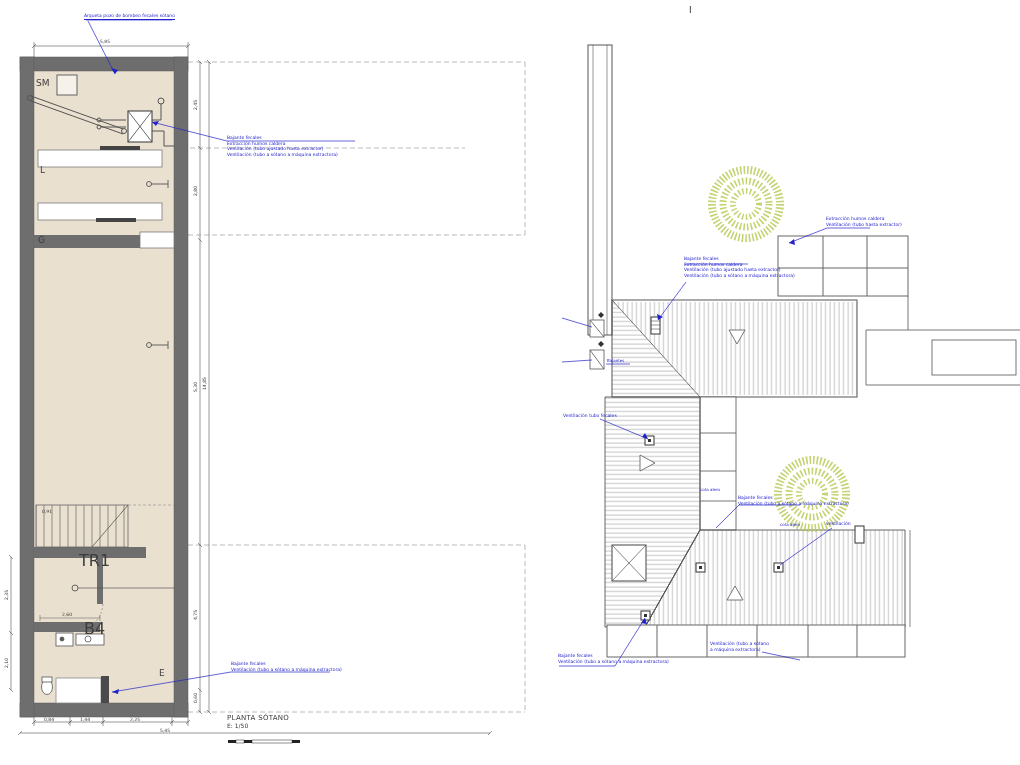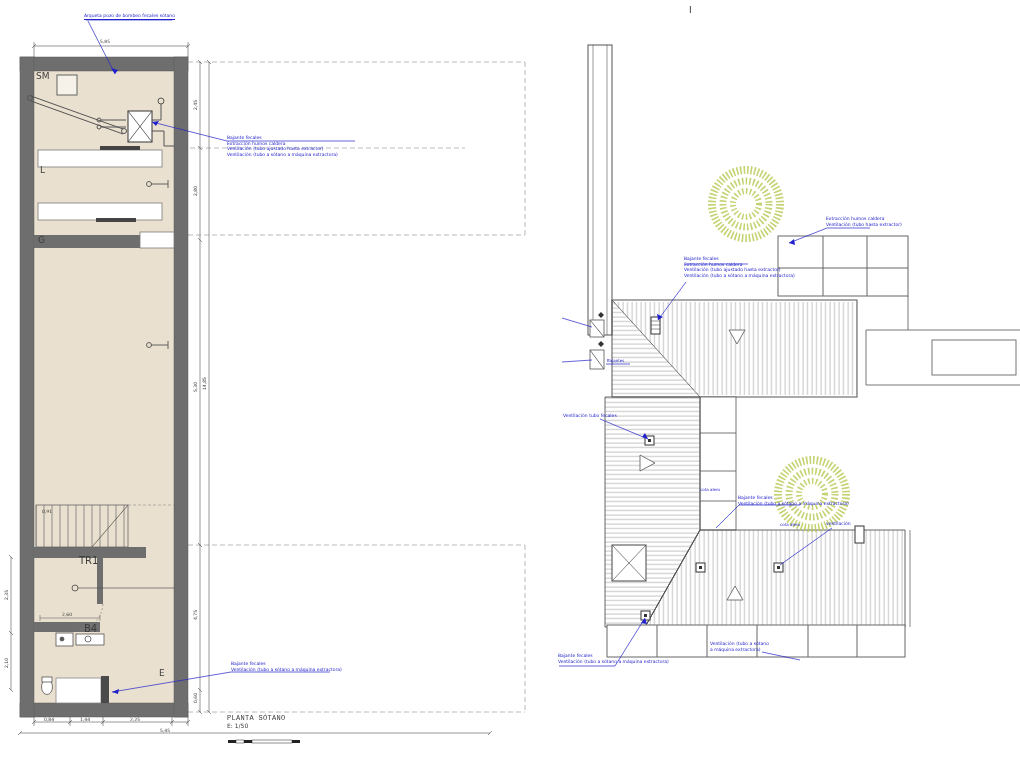--- a/index.html
+++ b/index.html
@@ -3,23 +3,23 @@
 <meta charset="utf-8">
 <style>
   html,body{margin:0;padding:0;background:#ffffff;}
   #canvas{position:relative;width:1020px;height:765px;background:#ffffff;overflow:hidden;
           font-family:"DejaVu Sans", sans-serif;}
   svg{position:absolute;left:0;top:0;}
   .ann{position:absolute;color:#2222cc;font-size:4.5px;line-height:5.6px;white-space:nowrap;
        font-family:"DejaVu Sans", sans-serif;}
   .ann .u{display:inline-block;border-bottom:0.5px solid #2222cc;}
   .room{position:absolute;color:#3c3c3c;font-size:9px;line-height:9px;white-space:nowrap;}
-  .room.big{font-size:10px;}
+  .room.big{font-size:16px;}
   .title-blk{position:absolute;color:#3a3a3a;}
-  .title-blk .t1{font-size:7px;line-height:8px;letter-spacing:.3px;font-family:Liberation Mono, monospace;}
+  .title-blk .t1{font-size:7px;line-height:8px;letter-spacing:.3px;}
   .title-blk .t2{font-size:6px;line-height:7px;}
   .mark{position:absolute;color:#333;font-size:9px;}
 </style>
 </head>
 <body>
 
 <div id="canvas">
 
 <svg width="1020" height="765" viewBox="0 0 1020 765">
   <defs>
@@ -297,21 +297,21 @@
       <polygon points="789,243 794,239 795,245"></polygon>
       <polygon points="658,320 657,314 663,317"></polygon>
       <polygon points="648,439 642,437 645,433"></polygon>
       <polygon points="645,618 641,623 647,624"></polygon>
     </g>
   </g>
 </svg>
 
 <div class="mark" style="left:689px;top:5px;">I</div>
 
-<div class="room" style="left:36px;top:72px;">SM</div>
+<div class="room" style="left:36px;top:79px;">SM</div>
 <div class="room" style="left:40px;top:166px;">L</div>
 <div class="room" style="left:38px;top:236px;">G</div>
 <div class="room big" style="left:79px;top:556px;">TR1</div>
 <div class="room big" style="left:84px;top:624px;">B4</div>
 <div class="room" style="left:159px;top:669px;">E</div>
 
 <div class="ann" style="left:84px;top:13px;">
   <span class="u">Arqueta pozo de bombeo fecales sótano</span>
 </div>
 <div class="ann" style="left:227px;top:135px;">

